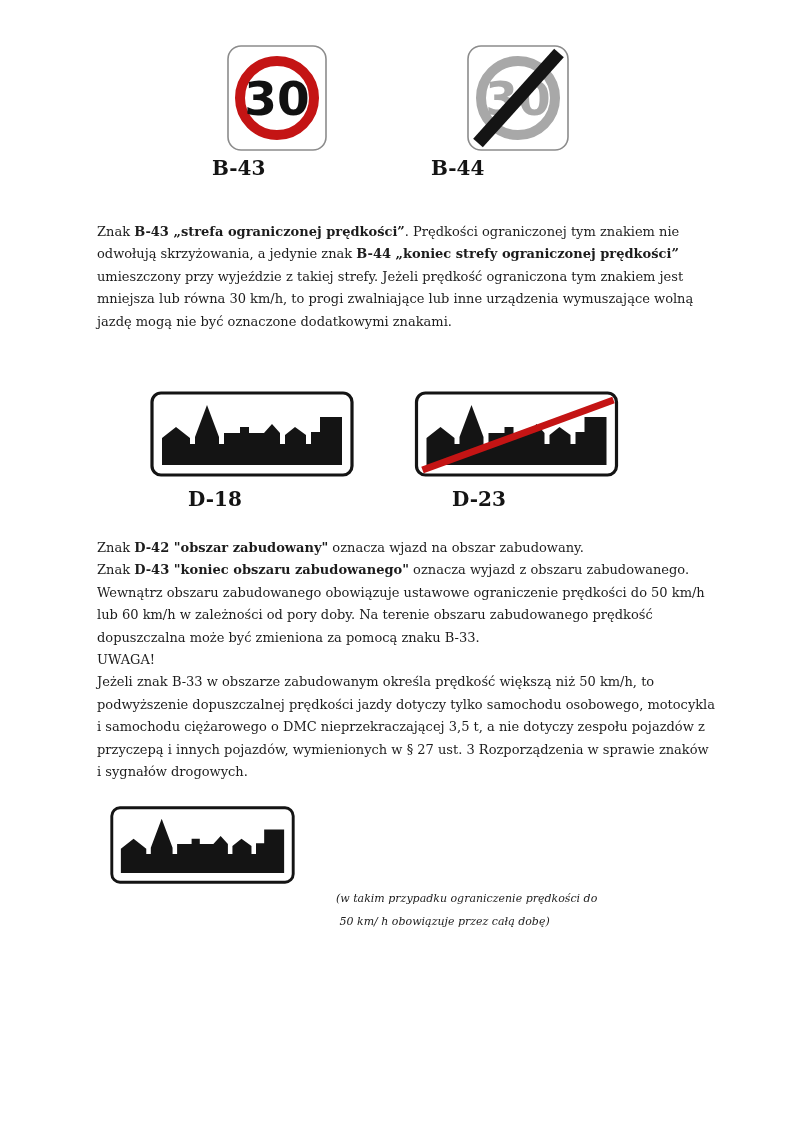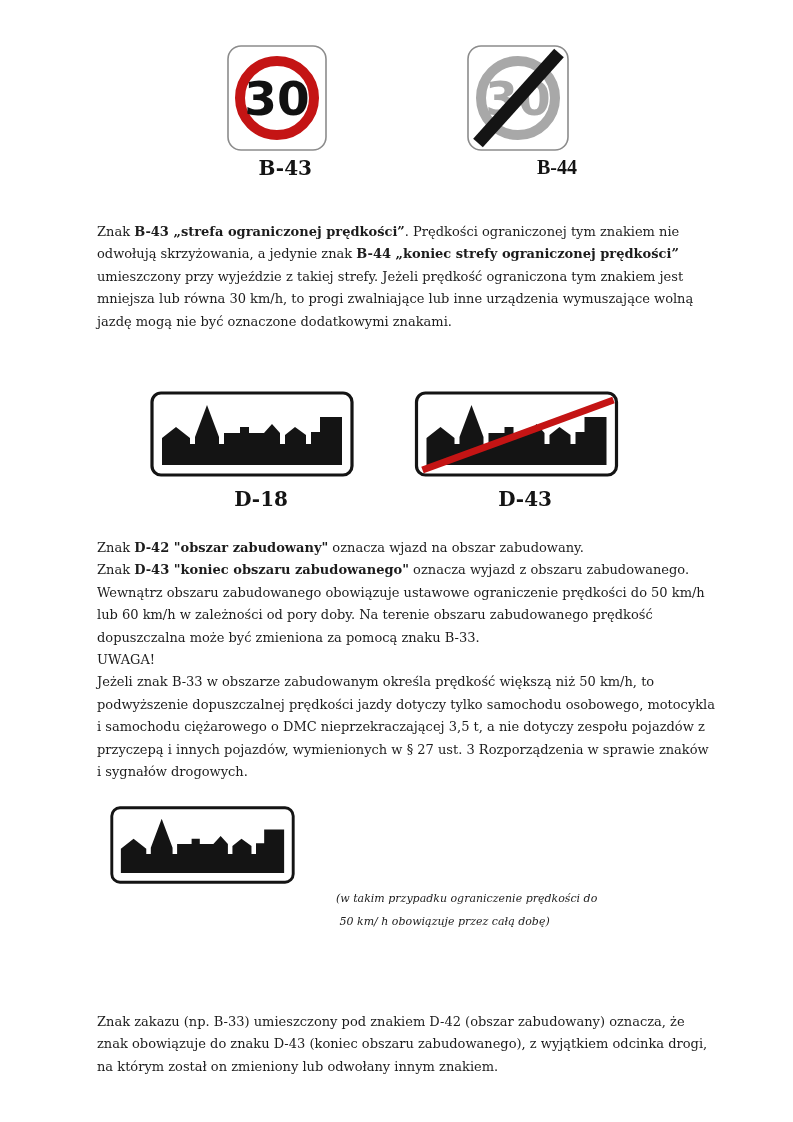--- a/index.html
+++ b/index.html
@@ -10,21 +10,21 @@
     font-family:"DejaVu Serif", serif;
     color:#1c1c1c;
     overflow:hidden;
   }
   .sign { position:absolute; margin:0; padding:0; }
   .sign svg { display:block; width:100%; height:100%; }
   .sign-label {
     position:absolute;
     font-weight:bold;
     font-size:20px;
-    text-align:right;
+    text-align:left;
     color:#141414;
   }
   .para {
     position:absolute;
     font-size:13px;
     line-height:22.4px;
     white-space:pre-line;
     text-align:left;
   }
   .para b { font-weight:bold; }
@@ -55,52 +55,51 @@
   <div class="sign-label" style="left:212px; top:156px; width:100px;">B-43</div>
 
   <figure class="sign" style="left:467px; top:45px; width:102px; height:106px;">
     <svg viewBox="0 0 102 106">
       <rect x="1" y="1" width="100" height="104" rx="13" fill="#ffffff" stroke-width="1.6" stroke="#8c8c8c"></rect>
       <circle cx="51" cy="53" r="37" fill="#ffffff" stroke-width="10" stroke="#a8a8a8"></circle>
       <text class="sign-digits" x="51" y="70" font-size="47" text-anchor="middle" fill="#a8a8a8">30</text>
       <line x1="11" y1="98" x2="92" y2="8" stroke-width="13" stroke="#141414"></line>
     </svg>
   </figure>
-  <div class="sign-label" style="left:477px; top:156px; width:100px;font-family:Liberation Serif, serif;">B-44</div>
+  <div class="sign-label" style="left:431px; top:156px; width:100px;">B-44</div>
 
   <p class="para" style="left:97px; top:208px; width:613px;"><span>Znak </span><b>B-43 „strefa ograniczonej prędkości”</b><span>. Prędkości ograniczonej tym znakiem nie odwołują skrzyżowania, a jedynie znak </span><b>B-44 „koniec strefy ograniczonej prędkości”</b><span> umieszczony przy wyjeździe z takiej strefy. Jeżeli prędkość ograniczona tym znakiem jest mniejsza lub równa 30 km/h, to progi zwalniające lub inne urządzenia wymuszające wolną jazdę mogą nie być oznaczone dodatkowymi znakami.</span></p>
 
   <figure class="sign" style="left:150px; top:391px; width:204px; height:86px;">
     <svg viewBox="0 0 204 86">
       <rect x="2" y="2" width="200" height="82" rx="9" fill="#ffffff" stroke-width="3.2" stroke="#141414"></rect>
       <polygon points="12,74 12,47 26,36 40,47 40,53 45,53 45,46 57,14 69,46 69,53 74,53 74,42 90,42 90,36 99,36 99,42 114,42 122,33 130,42 130,53 135,53 135,44 145,36 156,44 156,53 161,53 161,41 170,41 170,26 192,26 192,74" fill="#141414"></polygon>
     </svg>
   </figure>
   <div class="sign-label" style="left:188px; top:487px; width:100px;">D-18</div>
 
   <figure class="sign" style="left:413px; top:391px; width:207px; height:86px;">
     <svg viewBox="0 0 204 86">
       <rect x="2" y="2" width="200" height="82" rx="9" fill="#ffffff" stroke-width="3.2" stroke="#141414"></rect>
       <polygon points="12,74 12,47 26,36 40,47 40,53 45,53 45,46 57,14 69,46 69,53 74,53 74,42 90,42 90,36 99,36 99,42 114,42 122,33 130,42 130,53 135,53 135,44 145,36 156,44 156,53 161,53 161,41 170,41 170,26 192,26 192,74" fill="#141414"></polygon>
       <line x1="8" y1="79" x2="199" y2="9" stroke-width="7" stroke="#c41414"></line>
     </svg>
   </figure>
-  <div class="sign-label" style="left:452px; top:487px; width:100px;">D-43</div>
+  <div class="sign-label" style="left:452px; top:487px; width:100px;">D-23</div>
 
   <p class="para" style="left:97px; top:524px; width:618px;"><span>Znak </span><b>D-42 "obszar zabudowany"</b><span> oznacza wjazd na obszar zabudowany.
 Znak </span><b>D-43 "koniec obszaru zabudowanego"</b><span> oznacza wyjazd z obszaru zabudowanego. Wewnątrz obszaru zabudowanego obowiązuje ustawowe ograniczenie prędkości do 50 km/h lub 60 km/h w zależności od pory doby. Na terenie obszaru zabudowanego prędkość dopuszczalna może być zmieniona za pomocą znaku B-33.
 UWAGA!
 Jeżeli znak B-33 w obszarze zabudowanym określa prędkość większą niż 50 km/h, to podwyższenie dopuszczalnej prędkości jazdy dotyczy tylko samochodu osobowego, motocykla i samochodu ciężarowego o DMC nieprzekraczającej 3,5 t, a nie dotyczy zespołu pojazdów z przyczepą i innych pojazdów, wymienionych w § 27 ust. 3 Rozporządzenia w sprawie znaków i sygnałów drogowych.</span></p>
 
   <figure class="sign" style="left:102px; top:806px; width:201px; height:78px;">
     <svg viewBox="0 0 204 86">
       <rect x="2" y="2" width="200" height="82" rx="9" fill="#ffffff" stroke-width="3.2" stroke="#141414"></rect>
       <polygon points="12,74 12,47 26,36 40,47 40,53 45,53 45,46 57,14 69,46 69,53 74,53 74,42 90,42 90,36 99,36 99,42 114,42 122,33 130,42 130,53 135,53 135,44 145,36 156,44 156,53 161,53 161,41 170,41 170,26 192,26 192,74" fill="#141414"></polygon>
     </svg>
   </figure>
 
 
   <p class="note" style="left:336px; top:876px; width:372px;">(w takim przypadku ograniczenie prędkości do
  50 km/ h obowiązuje przez całą dobę)</p>
 
-  <p class="para" style="left:97px; top:998px; width:622px;">Znak zakazu (np. B-33) umieszczony pod znakiem D-42 (obszar zabudowany) oznacza, że znak obowiązuje do znaku D-43 (koniec obszaru zabudowanego), z wyjątkiem odcinka drogi, na którym został on zmieniony lub odwołany innym znakiem.</p>
 
 </div>
 
 </body></html>

